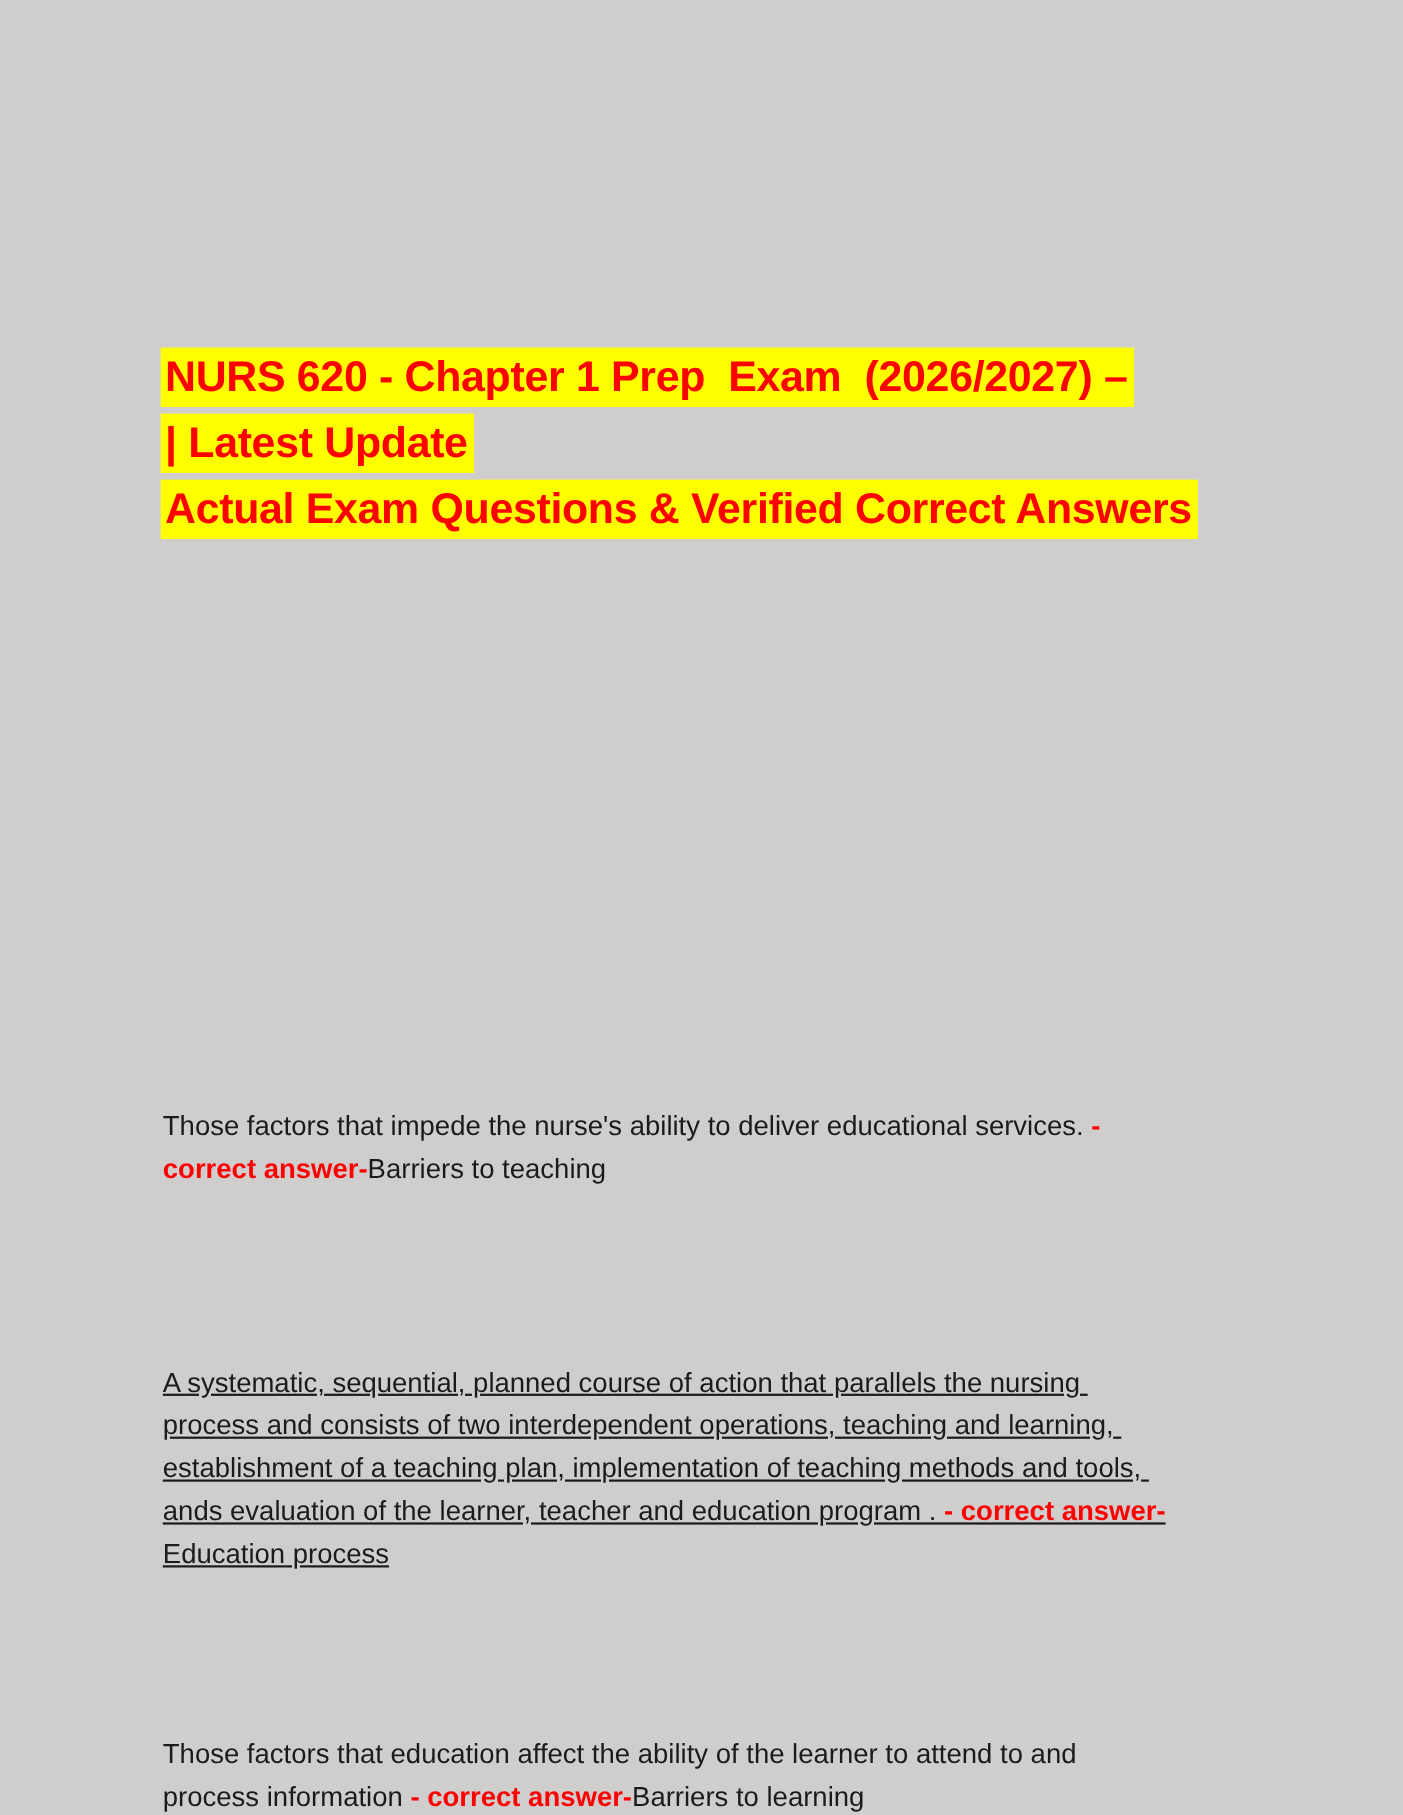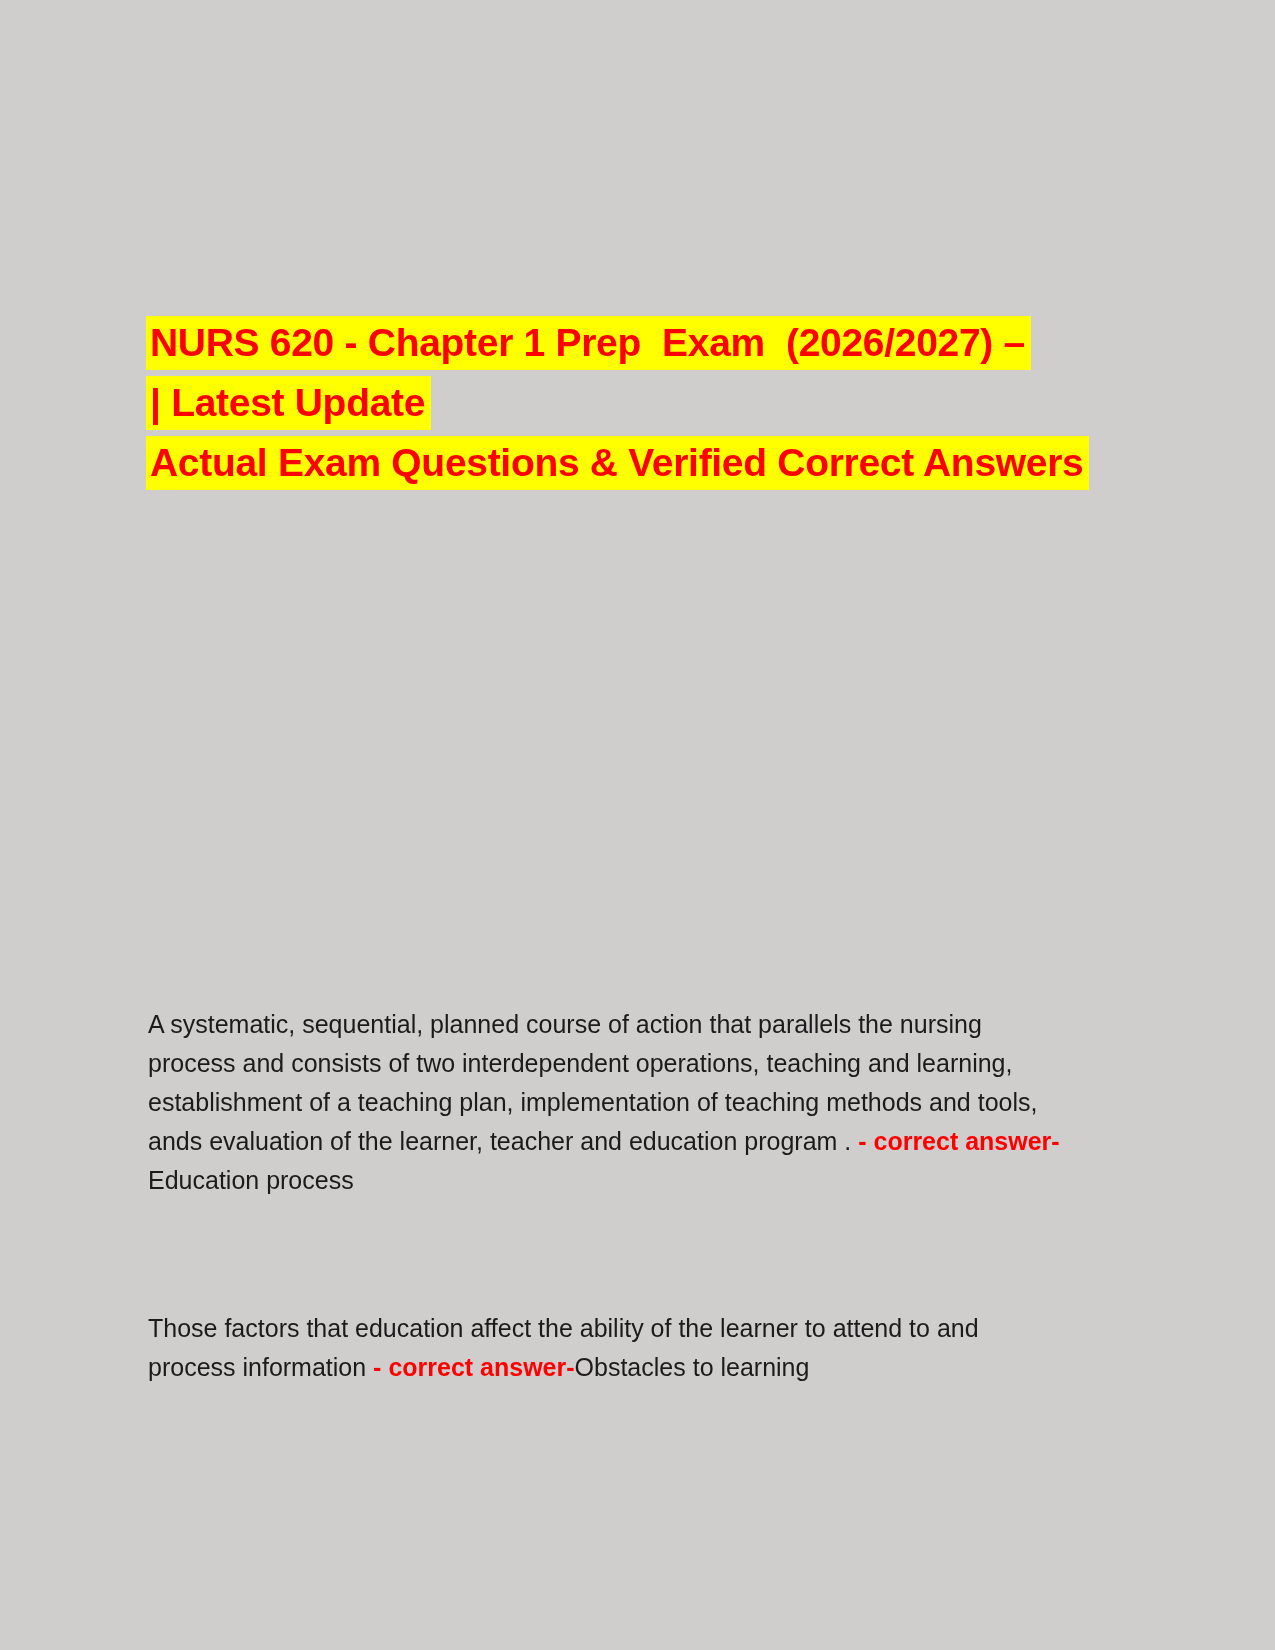--- a/index.html
+++ b/index.html
@@ -41,35 +41,36 @@
     left: 148px;
     top: 927px;
     width: 920px;
     font-size: 25px;
     line-height: 39px;
     color: var(--body-ink);
     white-space: pre-wrap;
   }
   .qa { margin: 0; }
   .qa-1 { margin-bottom: 77px; }
-  .qa-2 { margin-bottom: 31px; }
+  .qa-2 { margin-bottom: 65px; text-decoration: underline; }
   .answer-marker {
     color: var(--answer-red);
     font-weight: bold;
   }
 </style>
 </head>
 <body>
 
 <div class="page">
 
   <div class="doc-title">
     <div class="title-line"><span>NURS 620 - Chapter 1 Prep  Exam  (2026/2027) –</span></div>
     <div class="title-line"><span>| Latest Update</span></div>
     <div class="title-line"><span>Actual Exam Questions &amp; Verified Correct Answers</span></div>
   </div>
 
   <div class="doc-body">
+    <p class="qa qa-1"><span>Those factors that impede the nurse's ability to deliver educational services. </span><span class="answer-marker">- correct answer-</span><span>Barriers to teaching</span></p>
     <p class="qa qa-2"><span>A systematic, sequential, planned course of action that parallels the nursing process and consists of two interdependent operations, teaching and learning, establishment of a teaching plan, implementation of teaching methods and tools, ands evaluation of the learner, teacher and education program . </span><span class="answer-marker">- correct answer-</span><span>Education process</span></p>
-    <p class="qa qa-3"><span>Those factors that education affect the ability of the learner to attend to and process information </span><span class="answer-marker">- correct answer-</span><span>Obstacles to learning</span></p>
+    <p class="qa qa-3"><span>Those factors that education affect the ability of the learner to attend to and process information </span><span class="answer-marker">- correct answer-</span><span>Barriers to learning</span></p>
   </div>
 
 </div>
 
 </body></html>

